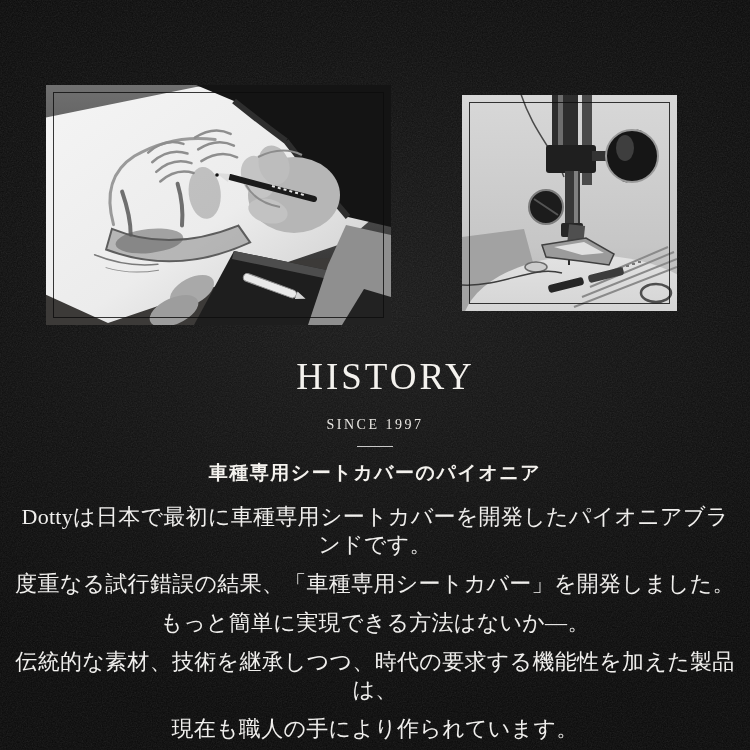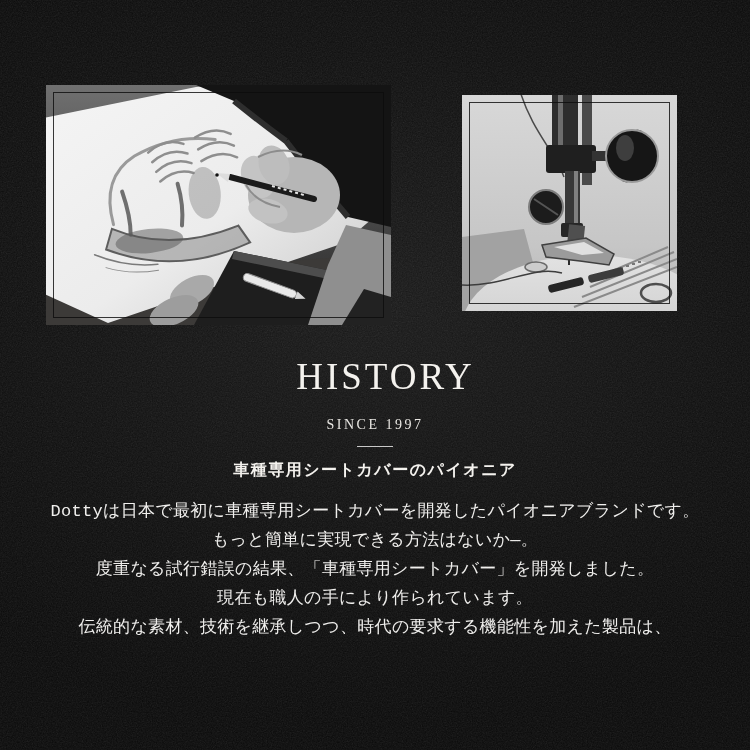--- a/index.html
+++ b/index.html
@@ -22,27 +22,27 @@
   }
 
   .text-block { position:absolute; left:0; top:357px; width:750px; text-align:center; }
   .title {
     margin:0; font-size:37px; font-weight:400; letter-spacing:3px;
     line-height:1.1; color:#f4f2ee;padding-left:21px;
   }
   .since { margin-top:19px; font-size:14px; letter-spacing:2.5px; color:#e9e7e3; }
   .divider { width:36px; height:1px; background:#c9c9c9; margin:13px auto 0 auto; }
   .subtitle {
-    margin:13px 0 0 0; font-size:16px; font-weight:600;
+    margin:13px 0 0 0; font-size:19px; font-weight:600;
     letter-spacing:1.5px; color:#f4f2ee;
   }
   .body-text { margin-top:17px; }
   .body-text p {
-    margin:1px; font-size:17px; line-height:28px;
-    letter-spacing:0.3px; color:#f0efed;font-family:Liberation Mono, monospace;
+    margin:11px; font-size:22px; line-height:28px;
+    letter-spacing:0.3px; color:#f0efed;
   }
 </style>
 </head>
 <body>
 
 <div class="page">
 
   <svg class="texture" width="750" height="750">
     <filter id="grain">
       <feTurbulence type="fractalNoise" baseFrequency="0.8" numOctaves="3" seed="11" stitchTiles="stitch"></feTurbulence>
@@ -187,20 +187,20 @@
     <div class="inset-frame"></div>
   </div>
 
   <div class="text-block">
     <h1 class="title">HISTORY</h1>
     <div class="since">SINCE 1997</div>
     <div class="divider"></div>
     <h2 class="subtitle">車種専用シートカバーのパイオニア</h2>
     <div class="body-text">
       <p>Dottyは日本で最初に車種専用シートカバーを開発したパイオニアブランドです。</p>
+      <p>度重なる試行錯誤の結果、「車種専用シートカバー」を開発しました。</p>
       <p>もっと簡単に実現できる方法はないか―。</p>
-      <p>度重なる試行錯誤の結果、「車種専用シートカバー」を開発しました。</p>
+      <p>伝統的な素材、技術を継承しつつ、時代の要求する機能性を加えた製品は、</p>
       <p>現在も職人の手により作られています。</p>
-      <p>伝統的な素材、技術を継承しつつ、時代の要求する機能性を加えた製品は、</p>
     </div>
   </div>
 
 </div>
 
 </body></html>

